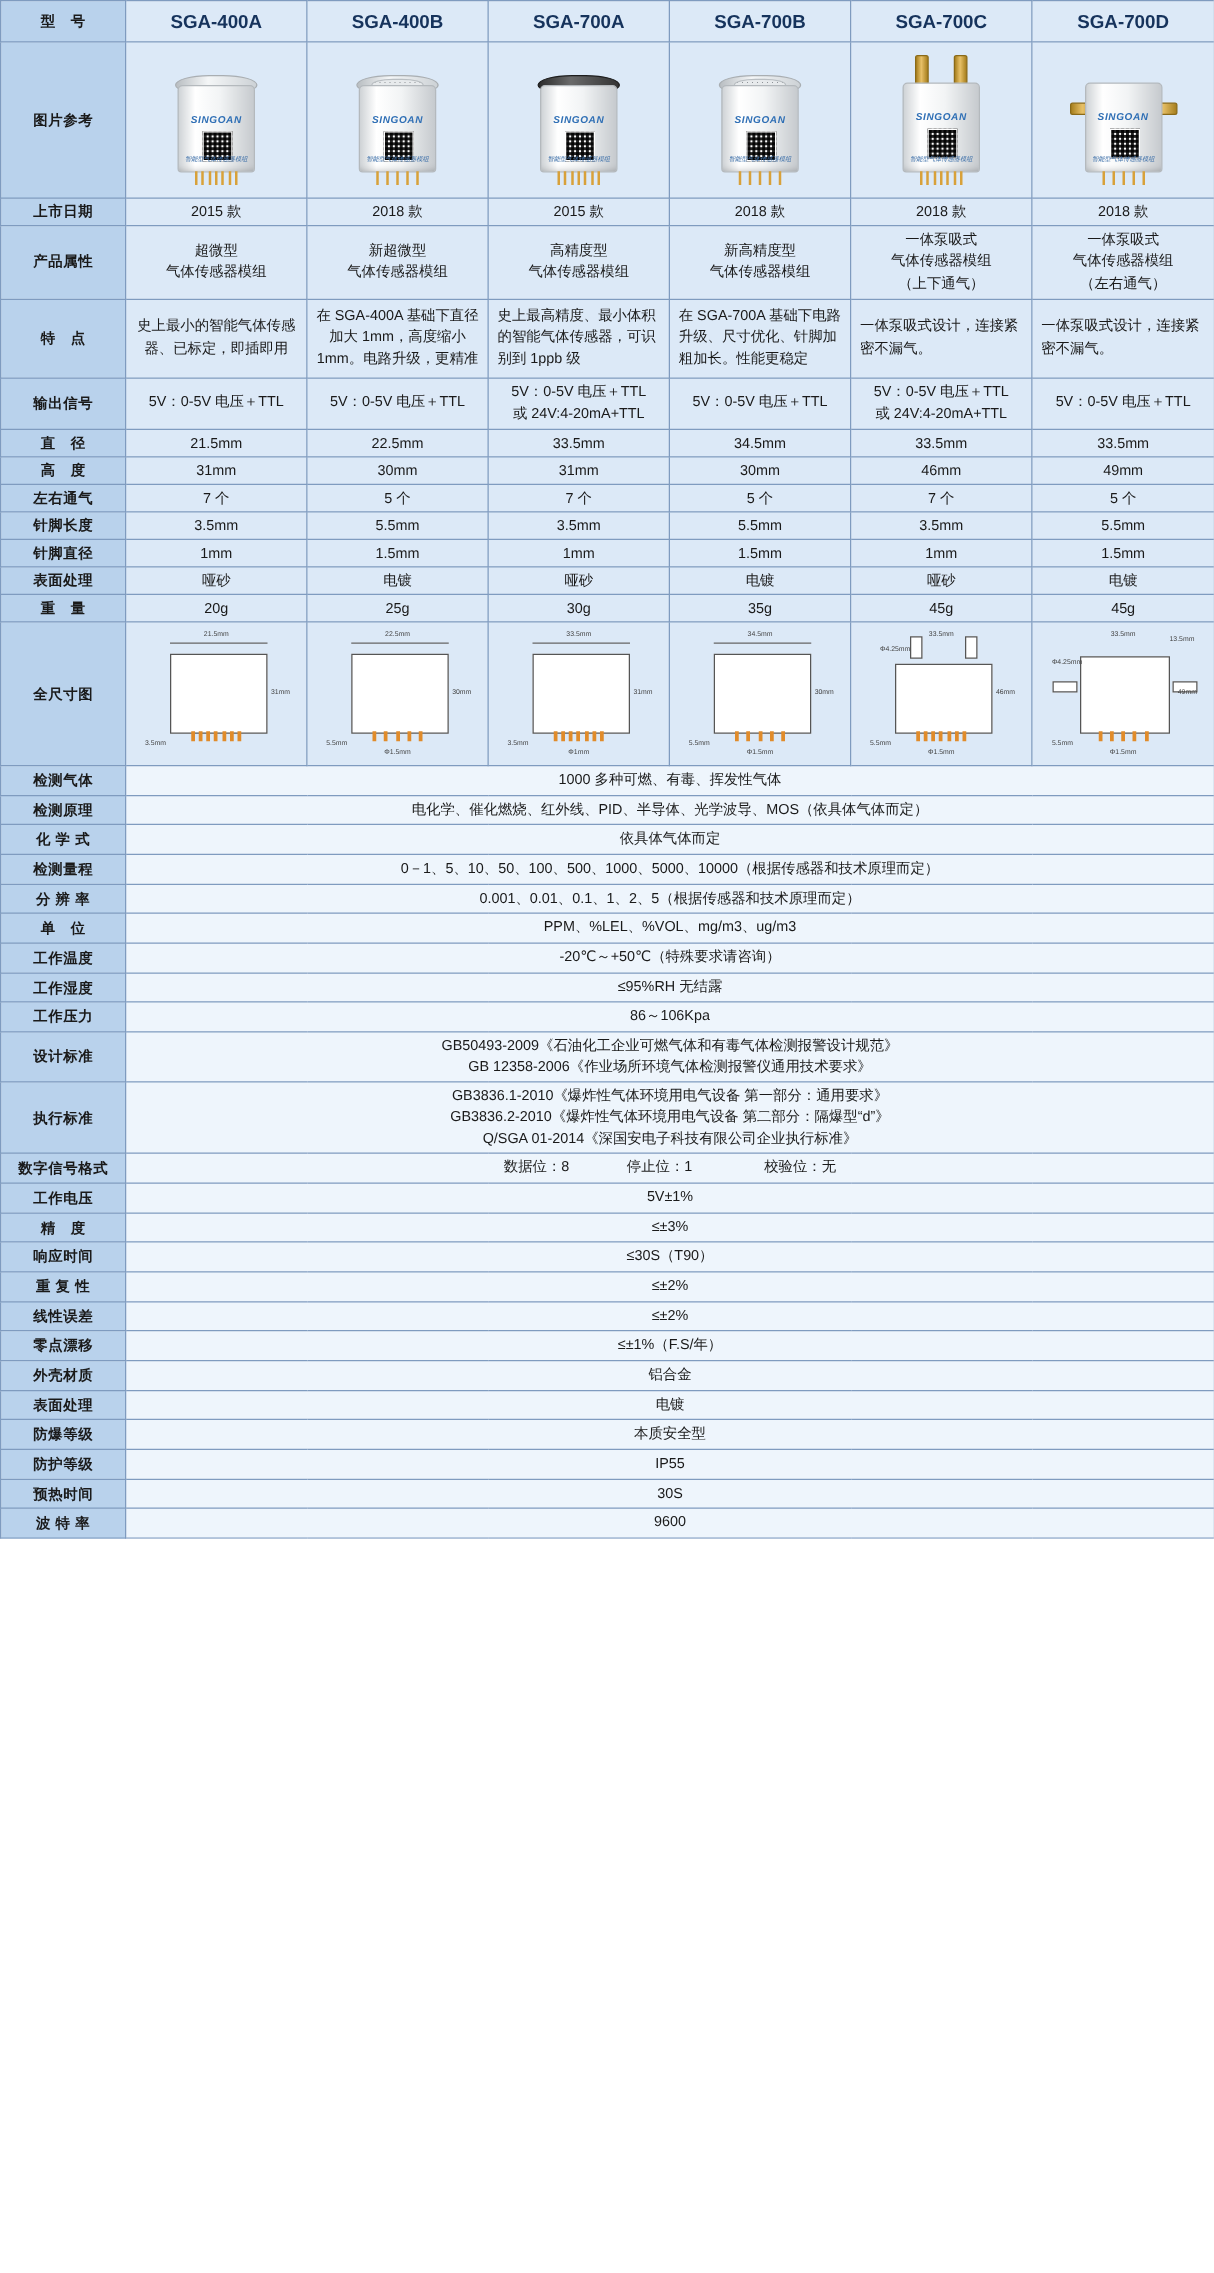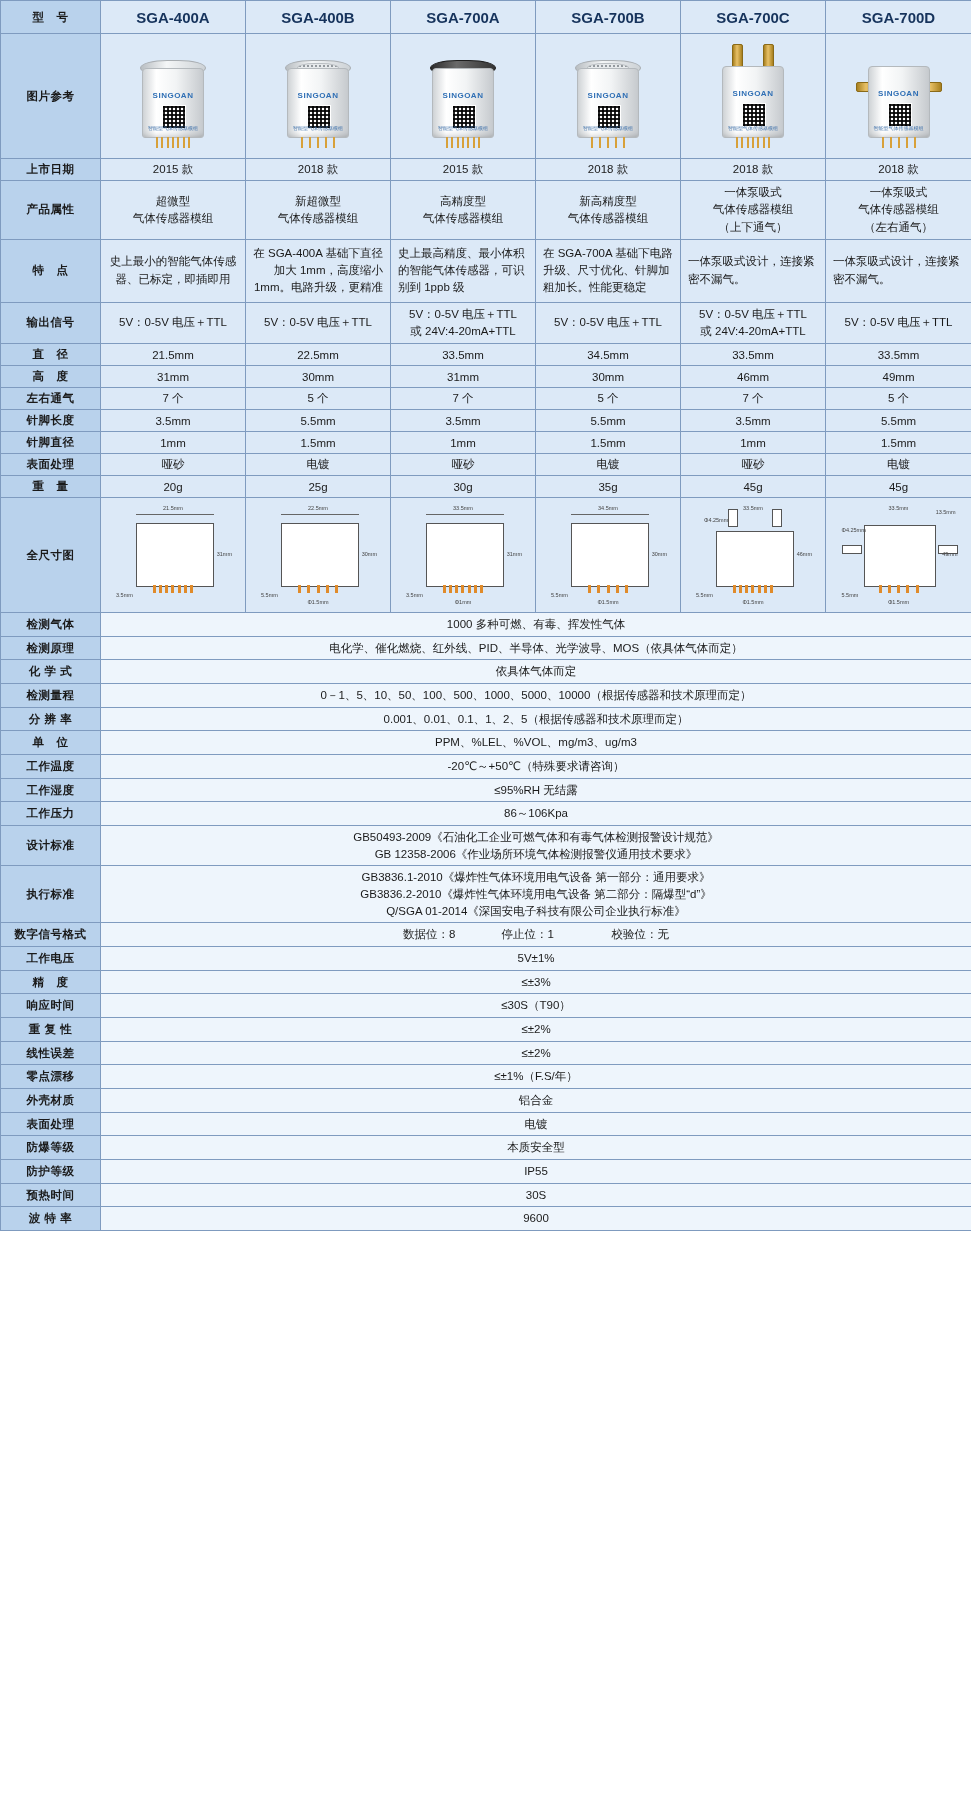--- a/index.html
+++ b/index.html
@@ -60,20 +60,21 @@
   }
   .multiline {
     line-height: 1.5;
   }
   
   .sensor {
     position: relative;
     width: 86px;
     height: 108px;
     margin: 0 auto;
+    font-style: italic;
   }
   .can {
     position: absolute;
     left: 12px;
     right: 12px;
     bottom: 12px;
     top: 26px;
     background: linear-gradient(90deg,#cfd3d6 0%, #ffffff 22%, #f2f4f5 55%, #c6cace 100%);
     border: 1px solid #b4b9bd;
     border-radius: 4px 4px 3px 3px;
@@ -420,21 +421,21 @@
     <td class="val multiline pre">新超微型<br>气体传感器模组</td>
     <td class="val multiline pre">高精度型<br>气体传感器模组</td>
     <td class="val multiline pre">新高精度型<br>气体传感器模组</td>
     <td class="val multiline pre">一体泵吸式<br>气体传感器模组<br>（上下通气）</td>
     <td class="val multiline pre">一体泵吸式<br>气体传感器模组<br>（左右通气）</td>
   </tr>
 
   <tr>
     <td class="lbl">特　点</td>
     <td class="val multiline" style="text-align:center;padding:5px 7px;">史上最小的智能气体传感器、已标定，即插即用</td>
-    <td class="val multiline" style="text-align:right;padding:5px 7px;">在 SGA-400A 基础下直径加大 1mm，高度缩小 1mm。电路升级，更精准</td>
+    <td class="val multiline" style="text-align:center;padding:5px 7px;">在 SGA-400A 基础下直径加大 1mm，高度缩小 1mm。电路升级，更精准</td>
     <td class="val multiline" style="text-align:left;padding:5px 7px;">史上最高精度、最小体积的智能气体传感器，可识别到 1ppb 级</td>
     <td class="val multiline" style="text-align:left;padding:5px 7px;">在 SGA-700A 基础下电路升级、尺寸优化、针脚加粗加长。性能更稳定</td>
     <td class="val multiline" style="text-align:left;padding:5px 7px;">一体泵吸式设计，连接紧密不漏气。</td>
     <td class="val multiline" style="text-align:left;padding:5px 7px;">一体泵吸式设计，连接紧密不漏气。</td>
   </tr>
 
   <tr>
     <td class="lbl">输出信号</td>
     <td class="val multiline pre">5V：0-5V 电压＋TTL</td>
     <td class="val multiline pre">5V：0-5V 电压＋TTL</td>

